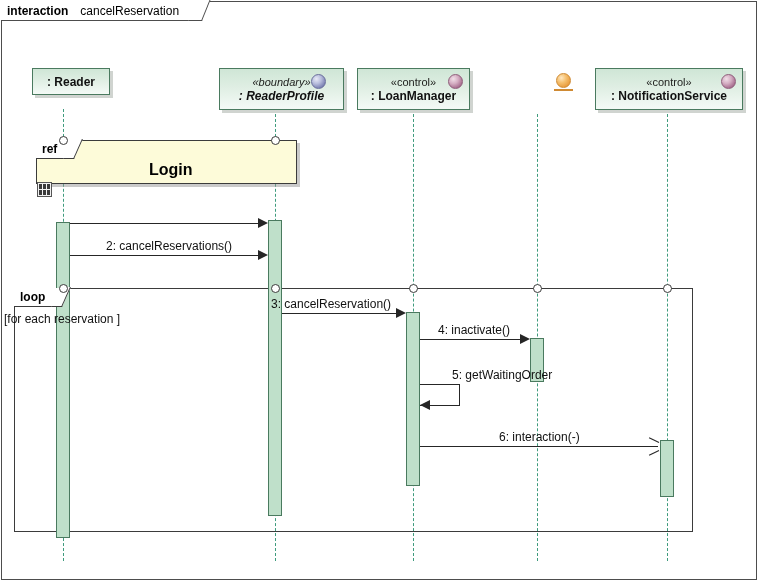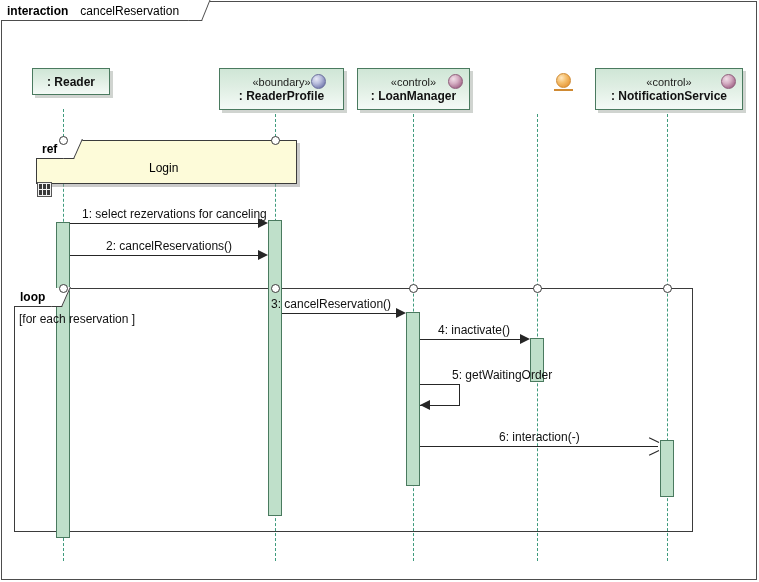--- a/index.html
+++ b/index.html
@@ -164,21 +164,21 @@
   }
   .frag-guard {
     position: absolute;
     font-size: 12px;
     color: #111;
     white-space: nowrap;
     z-index: 6;
   }
   .frag-center-text {
     position: absolute;
-    font-size: 12px; font-weight: normal;
+    font-size: 16px; font-weight: bold;
     color: #000;
     z-index: 6;
     white-space: nowrap;
   }
   .gate-circle {
     position: absolute;
     width: 9px; height: 9px;
     border-radius: 50%;
     background: #ffffff;
     border: 1px solid #3b3b3b;
@@ -272,33 +272,33 @@
   <div class="lifeline-line" style="left:275px; top:114px; height:447px;"></div>
   <div class="lifeline-line" style="left:413px; top:114px; height:447px;"></div>
   <div class="lifeline-line" style="left:537px; top:114px; height:447px;"></div>
   <div class="lifeline-line" style="left:667px; top:114px; height:447px;"></div>
 
   <div class="fragment loop" style="left:14px; top:288px; width:679px; height:244px;"></div>
   <div class="frag-label" style="left:14px; top:288px;">
     <span>loop</span>
     <span class="frag-label-corner"></span>
   </div>
-  <div class="frag-guard" style="left:19px; top:312px;">[for each reservation ]</div>
+  <div class="frag-guard" style="left:4px; top:312px;">[for each reservation ]</div>
 
   <div class="gate-circle" style="left:59px;  top:284px;"></div>
   <div class="gate-circle" style="left:271px; top:284px;"></div>
   <div class="gate-circle" style="left:409px; top:284px;"></div>
   <div class="gate-circle" style="left:533px; top:284px;"></div>
   <div class="gate-circle" style="left:663px; top:284px;"></div>
 
   <div class="lifeline-head" style="left:24px; top:68px; width:78px; height:27px;margin-left:8px;">
     <span class="lifeline-name">: Reader</span>
   </div>
 
-  <div class="lifeline-head" style="left:219px; top:68px; width:125px; height:42px;">
+  <div class="lifeline-head" style="left:219px; top:68px; width:125px; height:42px;font-style:italic;">
     <span class="lifeline-stereo">«boundary»</span>
     <span class="lifeline-name">: ReaderProfile</span>
   </div>
   <div class="icon-sphere boundary" style="left:311px; top:74px;"></div>
 
   <div class="lifeline-head" style="left:357px; top:68px; width:113px; height:42px;">
     <span class="lifeline-stereo">«control»</span>
     <span class="lifeline-name">: LoanManager</span>
   </div>
   <div class="icon-sphere control" style="left:448px; top:74px;"></div>
@@ -328,21 +328,20 @@
     <i></i>
     <i></i>
   </div>
 
   <div class="activation" style="left:56px;  top:222px; height:316px;"></div>
   <div class="activation" style="left:268px; top:220px; height:296px;"></div>
   <div class="activation" style="left:406px; top:312px; height:174px;"></div>
   <div class="activation" style="left:530px; top:338px; height:44px;"></div>
   <div class="activation" style="left:660px; top:440px; height:57px;"></div>
 
-  <div class="msg-label" style="left:82px; top:207px;">1: select rezervations for canceling</div>
   <div class="msg-line" style="left:70px; top:223px; width:196px;"></div>
   <div class="arrow-solid" style="left:258px; top:218px;"></div>
 
   <div class="msg-label" style="left:106px; top:239px;">2: cancelReservations()</div>
   <div class="msg-line" style="left:70px; top:255px; width:196px;"></div>
   <div class="arrow-solid" style="left:258px; top:250px;"></div>
 
   <div class="msg-label" style="left:271px; top:297px;">3: cancelReservation()</div>
   <div class="msg-line" style="left:282px; top:313px; width:122px;"></div>
   <div class="arrow-solid" style="left:396px; top:308px;"></div>

